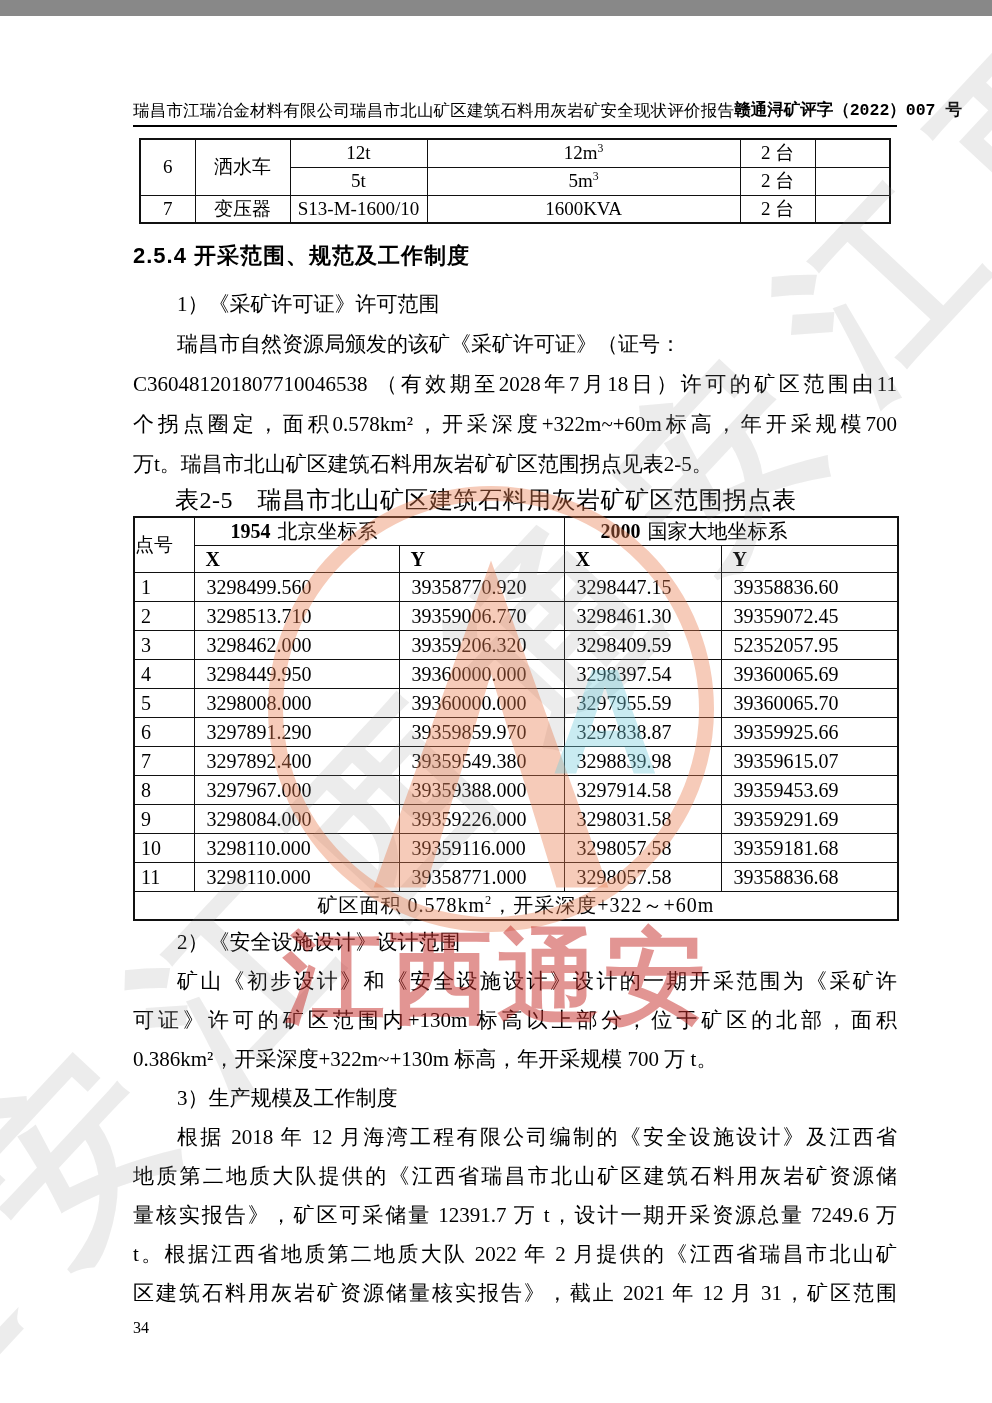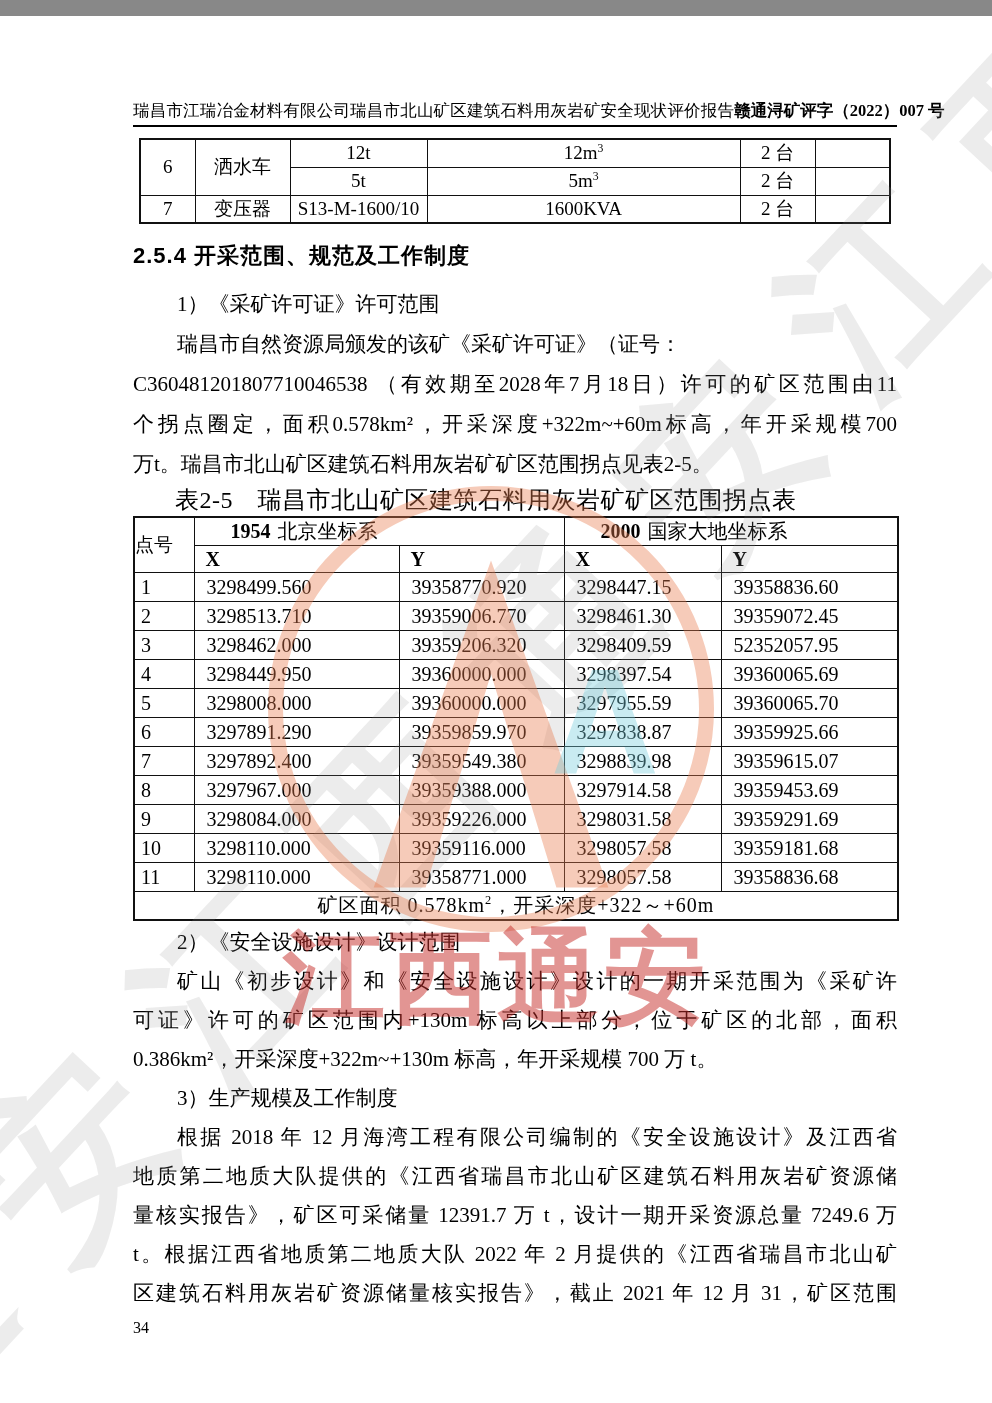--- a/index.html
+++ b/index.html
@@ -10,21 +10,21 @@
   }
   .content { position:absolute; left:133px; top:84px; width:764px; }
 
   
   .hdr {
     display:flex; justify-content:space-between; align-items:flex-end;
     font-size:16.5px; line-height:22px; padding-bottom:3px;
     border-bottom:2px solid #000; white-space:nowrap;
   }
   .hdr .hdr-left { letter-spacing:0.2px; }
-  .hdr .hdr-right { font-weight:600; }
+  .hdr .hdr-right { font-weight:600;font-family:Liberation Mono, monospace; }
   .hdr .hdr-right b { font-weight:700; }
 
   
   table { border-collapse:collapse; table-layout:fixed; }
   td, th { border:1.4px solid #111; overflow:hidden; }
   table.equip { width:750px; margin:11px 0 0 6px; border:2.2px solid #111; font-size:19px; }
   table.equip td { height:28px; text-align:center; vertical-align:middle; }
   table.equip td.empty-cell { border-left:1.4px solid #111; }
   sup { font-size:0.62em; }
 

